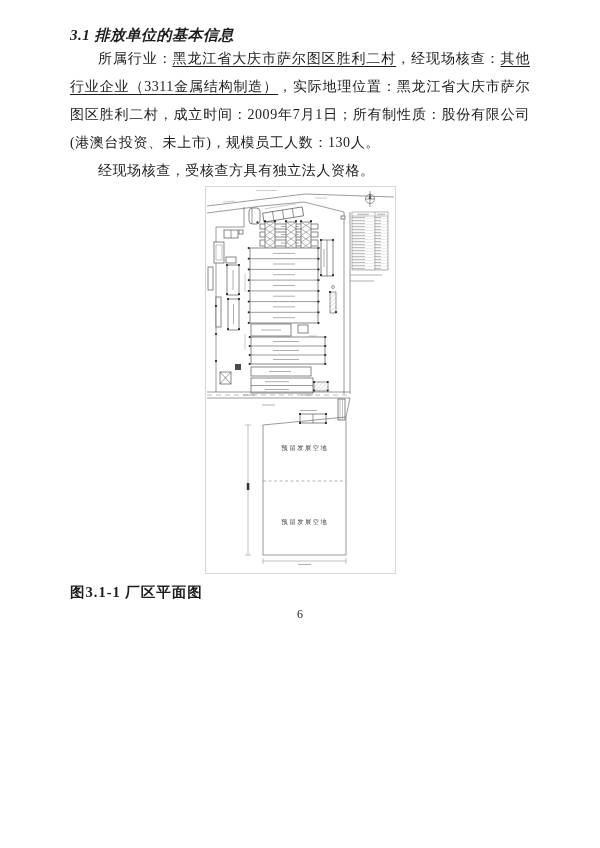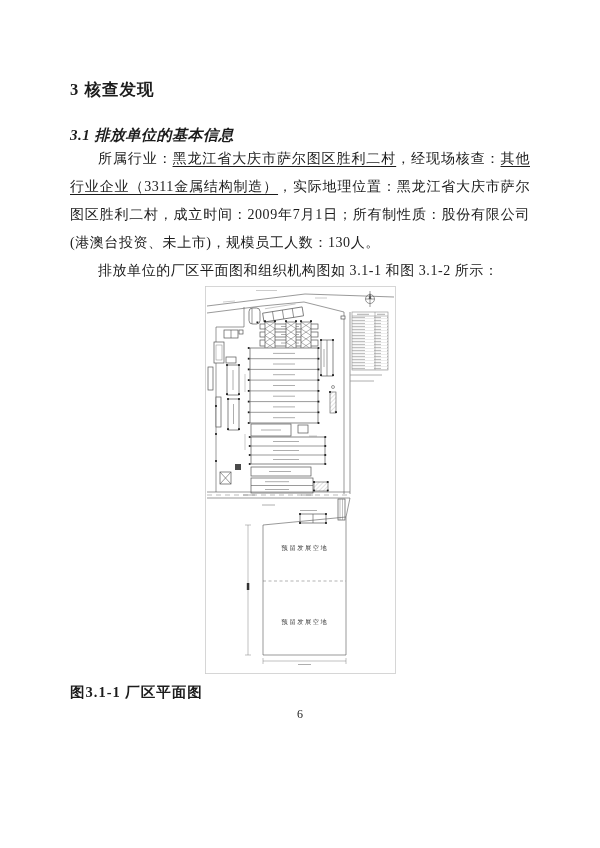--- a/index.html
+++ b/index.html
@@ -56,29 +56,28 @@
     font-family:"Liberation Serif","DejaVu Serif",serif;
     font-size:6.3px;letter-spacing:1.5px;fill:#444;
   }
 </style>
 </head>
 <body>
 
 <div class="page">
   <div class="content">
 
-    <h1 class="sec">3 核查发现</h1>
 
     <h2 class="subsec">3.1 排放单位的基本信息</h2>
 
 
     <p class="para indent"><span>所属行业：</span><span class="u">黑龙江省大庆市萨尔图区胜利二村</span><span>，经现场核查：</span><span class="u">其他行业企业（3311金属结构制造）</span><span>，实际地理位置：黑龙江省大庆市萨尔图区胜利二村，成立时间：2009年7月1日；所有制性质：股份有限公司(港澳台投资、未上市)，规模员工人数：130人。</span></p>
 
-
-    <p class="para indent">排放单位的厂区平面图和组织机构图如 3.1-1 和图 3.1-2 所示：</p>
+    <p class="para indent">经现场核查，受核查方具有独立法人资格。</p>
+
 
     <div class="figwrap">
       <svg width="191" height="388" viewBox="0 0 191 388" xmlns="http://www.w3.org/2000/svg">
         <defs>
           <pattern id="rows" width="36" height="3" patternUnits="userSpaceOnUse">
             <line x1="0" y1="2.7" x2="36" y2="2.7" stroke="#bbb" stroke-width="0.35"></line>
             <line x1="2" y1="1.4" x2="16" y2="1.4" stroke="#999" stroke-width="0.7"></line>
             <line x1="25" y1="1.4" x2="32" y2="1.4" stroke="#999" stroke-width="0.7"></line>
           </pattern>
           <pattern id="hatch" width="3" height="3" patternUnits="userSpaceOnUse" patternTransform="rotate(45)">

